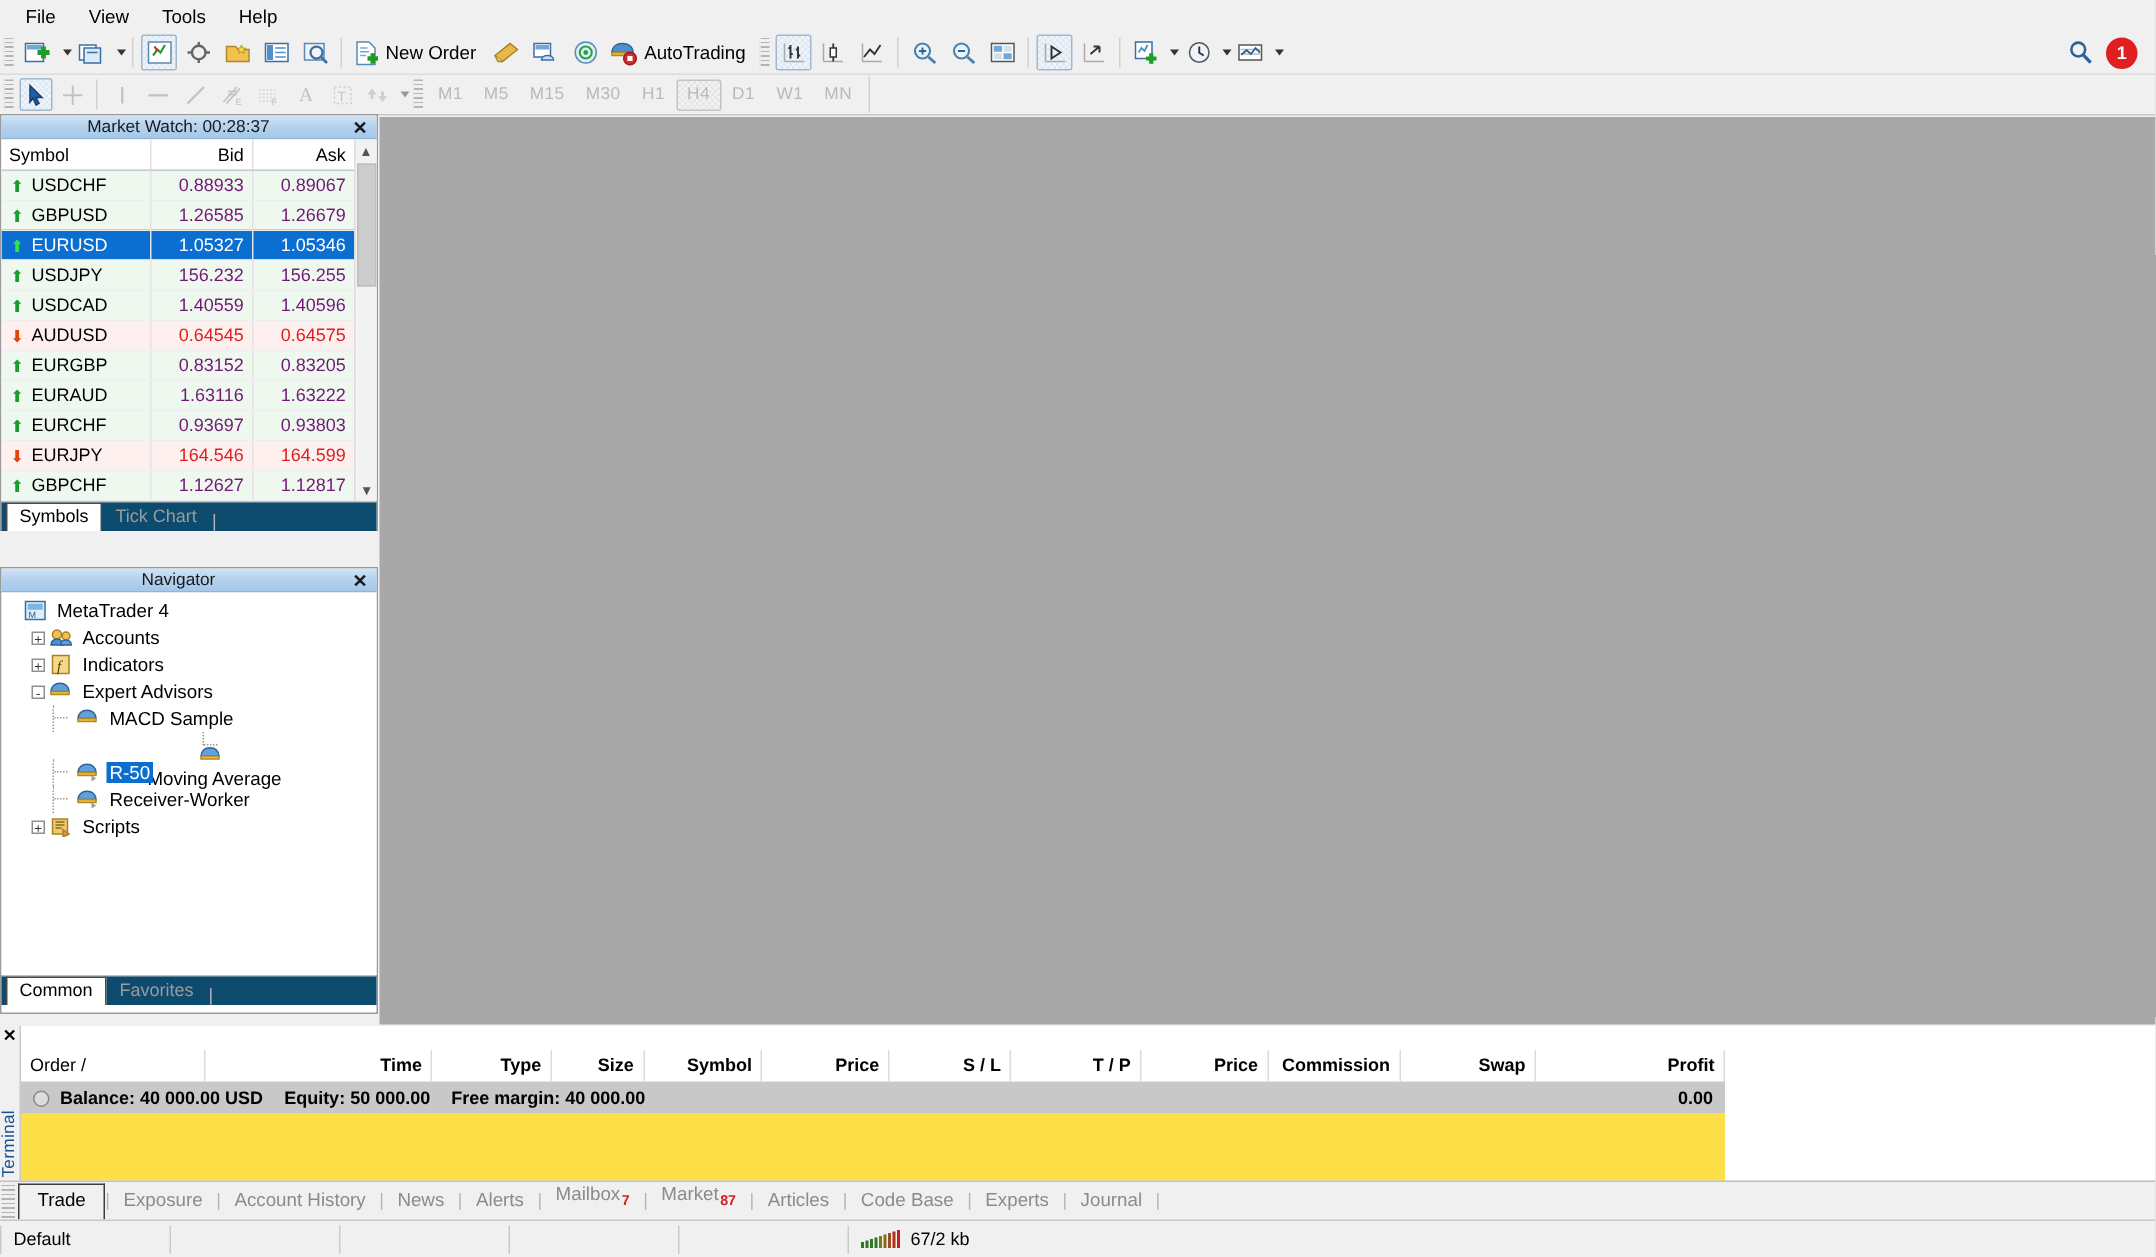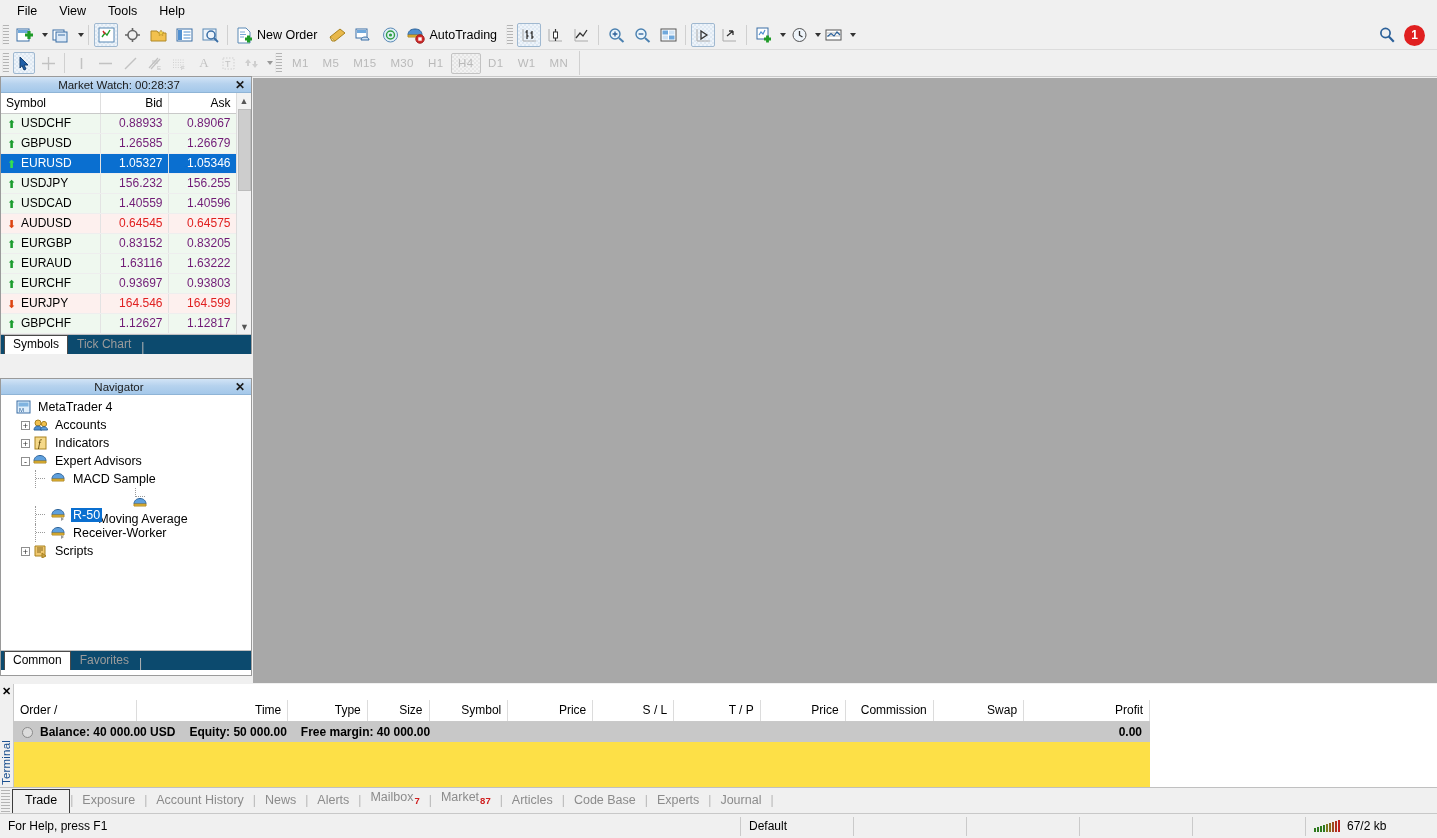--- a/index.html
+++ b/index.html
@@ -168,21 +168,21 @@
     position: absolute; bottom: 2px; left: 0; width: 14px;
     writing-mode: vertical-rl; transform: rotate(180deg);
     font-size: 11.5px; color: #1a4f8f; letter-spacing: .2px;
   }
   .term-main { position: absolute; left: 14px; top: 16px; width: 1136px; height: 103px; background: #fde047; }
   .thead { display: flex; height: 22px; border-bottom: 1px solid #c9c9c9; background: #fff; }
   .thead .th {
     font-size: 12px; padding: 3px 6px 0; border-right: 1px solid #dcdcdc;
     white-space: nowrap; cursor: default; overflow: hidden;
   }
-  .thead .th.r { text-align: right; }
+  .thead .th.r { text-align: right; font-weight: bold; }
   .thead .th.l { text-align: left; }
   .balrow {
     height: 20px; background: #c8c8c8; display: flex; align-items: center;
     font-size: 12px; font-weight: bold; padding: 0 8px;
   }
   .balrow .dot {
     width: 11px; height: 11px; border-radius: 50%; border: 1px solid #8a8a8a;
     background: #dcdcdc; margin-right: 7px; flex: none;
   }
   .balrow .spacer { flex: 1; }
@@ -752,21 +752,20 @@
         <div class="btab">Code Base</div>
         <div class="bsep">|</div>
         <div class="btab">Experts</div>
         <div class="bsep">|</div>
         <div class="btab">Journal</div>
         <div class="bsep">|</div>
       </div>
   </div>
 
   <div class="statusbar">
-    <div class="cell first">For Help, press F1</div>
     <div class="cell w">Default</div>
     <div class="cell w"></div>
     <div class="cell w"></div>
     <div class="cell w"></div>
     <div class="cell w"></div>
     <div class="cell" style="flex:1">
       <span class="sigbars">
         <i style="height:4px"></i>
           <i style="height:5px"></i>
           <i style="height:6px"></i>

